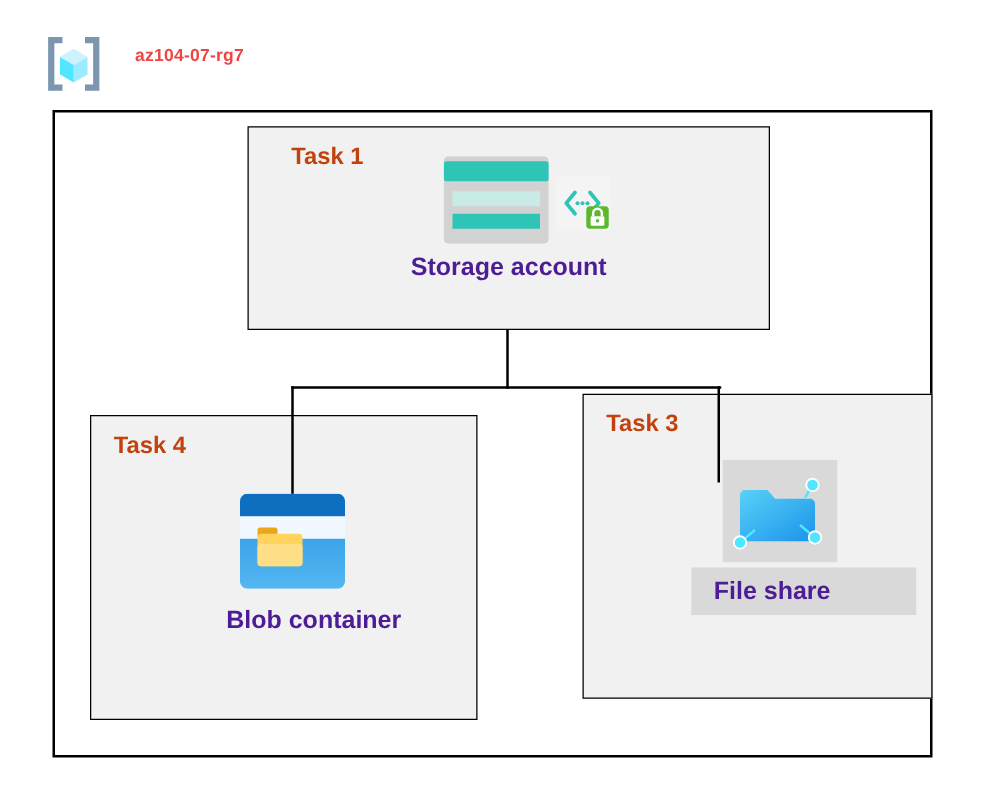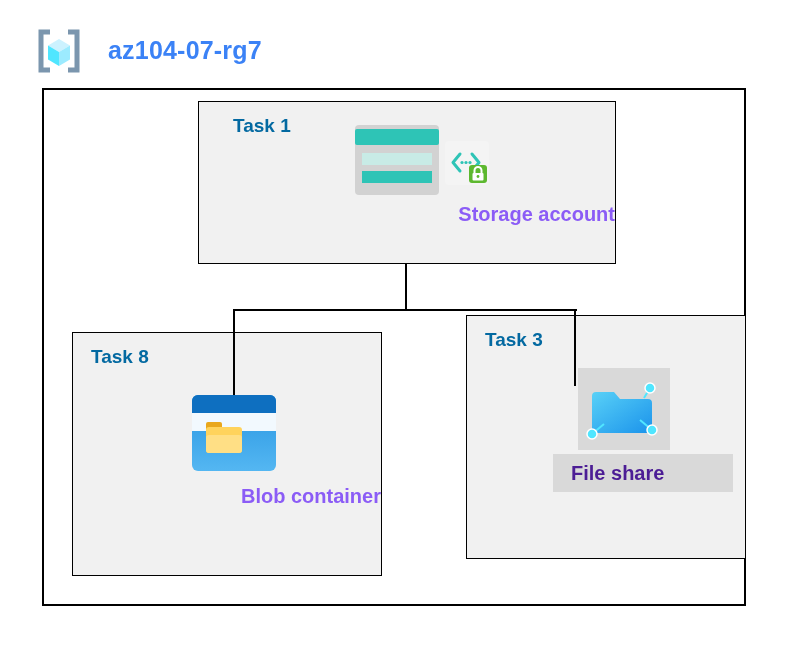--- a/index.html
+++ b/index.html
@@ -1,34 +1,34 @@
 <!DOCTYPE html>
 <html><head>
 <meta charset="utf-8">
 <style>
   * { margin:0; padding:0; box-sizing:border-box; }
   body { background:#fff; font-family:"Liberation Sans", sans-serif; }
   .canvas { position:relative; width:788px; height:647px; background:#ffffff; overflow:hidden; }
 
   .rg-icon { position:absolute; left:33px; top:25px; width:52px; height:52px; }
-  .rg-title { position:absolute; left:108px; top:36px; font-size:25px; font-weight:bold; color:#3b82f6; letter-spacing:0.2px; }
+  .rg-title { position:absolute; left:108px; top:36px; font-size:14px; font-weight:bold; color:#ef4444; letter-spacing:0.2px; }
 
   .outer-box { position:absolute; left:42px; top:88px; width:704px; height:518px; border:2px solid #000; background:#fff; }
 
   .task-box { position:absolute; background:#F1F1F1; border:1.5px solid #000; }
   .task1 { left:198px; top:101px; width:418px; height:163px; }
   .task2 { left:72px;  top:332px; width:310px; height:244px; }
   .task3 { left:422px; top:315px; width:280px; height:244px;margin-left:44px; }
 
-  .task-label { position:absolute; font-size:19px; font-weight:bold; color:#0369a1; }
+  .task-label { position:absolute; font-size:19px; font-weight:bold; color:#c2410c; }
   .task1 .task-label { left:34px; top:13px; }
   .task2 .task-label { left:18px; top:13px; }
   .task3 .task-label { left:18px; top:13px; }
 
-  .node-caption { position:absolute; left:0; width:100%; text-align:right; font-size:20px; font-weight:bold; color:#8b5cf6; }
+  .node-caption { position:absolute; left:0; width:100%; text-align:center; font-size:20px; font-weight:bold; color:#4c1d95; }
   .task1 .node-caption { top:101px; }
   .task2 .node-caption { top:152px;padding-left:48px; }
 
   .icon-wrap { position:absolute; display:block; line-height:0; }
   .storage-icon  { left:156px; top:23px; }
   .endpoint-icon { left:246px; top:39px; }
   .blob-icon     { left:119px; top:62px; }
   .fileshare-icon{ left:111px; top:52px; }
 
   .fileshare-strip { position:absolute; left:86px; top:138px; width:180px; height:38px; background:#D9D9D9;
@@ -80,21 +80,21 @@
         <rect x="24" y="24" width="18" height="18" rx="3" fill="#5DB82F"></rect>
         <path d="M29.5,32 v-2.5 a3.5,3.5 0 0 1 7,0 V32" stroke="#ffffff" stroke-width="2" fill="none"></path>
         <rect x="27.5" y="32" width="11" height="7.5" rx="1" fill="#ffffff"></rect>
         <circle cx="33" cy="35.5" r="1.4" fill="#5DB82F"></circle>
       </svg>
     </span>
     <div class="node-caption">Storage account</div>
   </div>
 
   <div class="task-box task2">
-    <span class="task-label">Task 8</span>
+    <span class="task-label">Task 4</span>
     <span class="icon-wrap blob-icon">
       <svg width="84" height="76" viewBox="0 0 84 76">
         <defs>
           <linearGradient id="blobg" x1="0" y1="0" x2="0" y2="1">
             <stop offset="0" stop-color="#2592E0"></stop>
             <stop offset="1" stop-color="#54B7F2"></stop>
           </linearGradient>
         </defs>
         <rect x="0" y="0" width="84" height="76" rx="6" fill="url(#blobg)"></rect>
         <path d="M6,0 h72 a6,6 0 0 1 6,6 v12 H0 V6 a6,6 0 0 1 6,-6 z" fill="#0E6FC0"></path>

